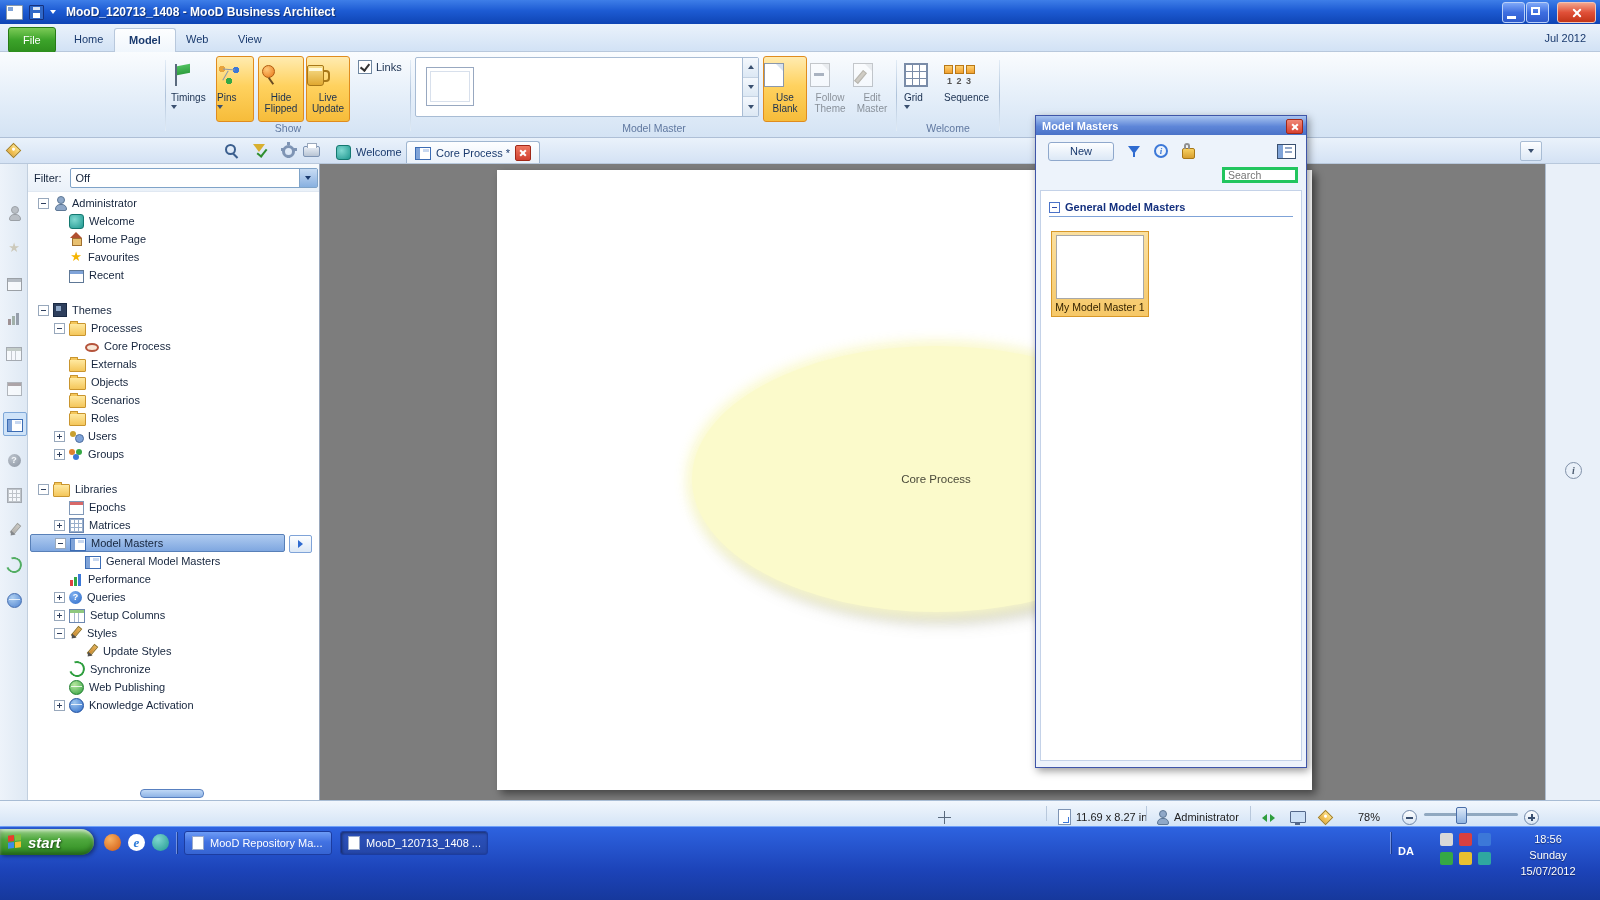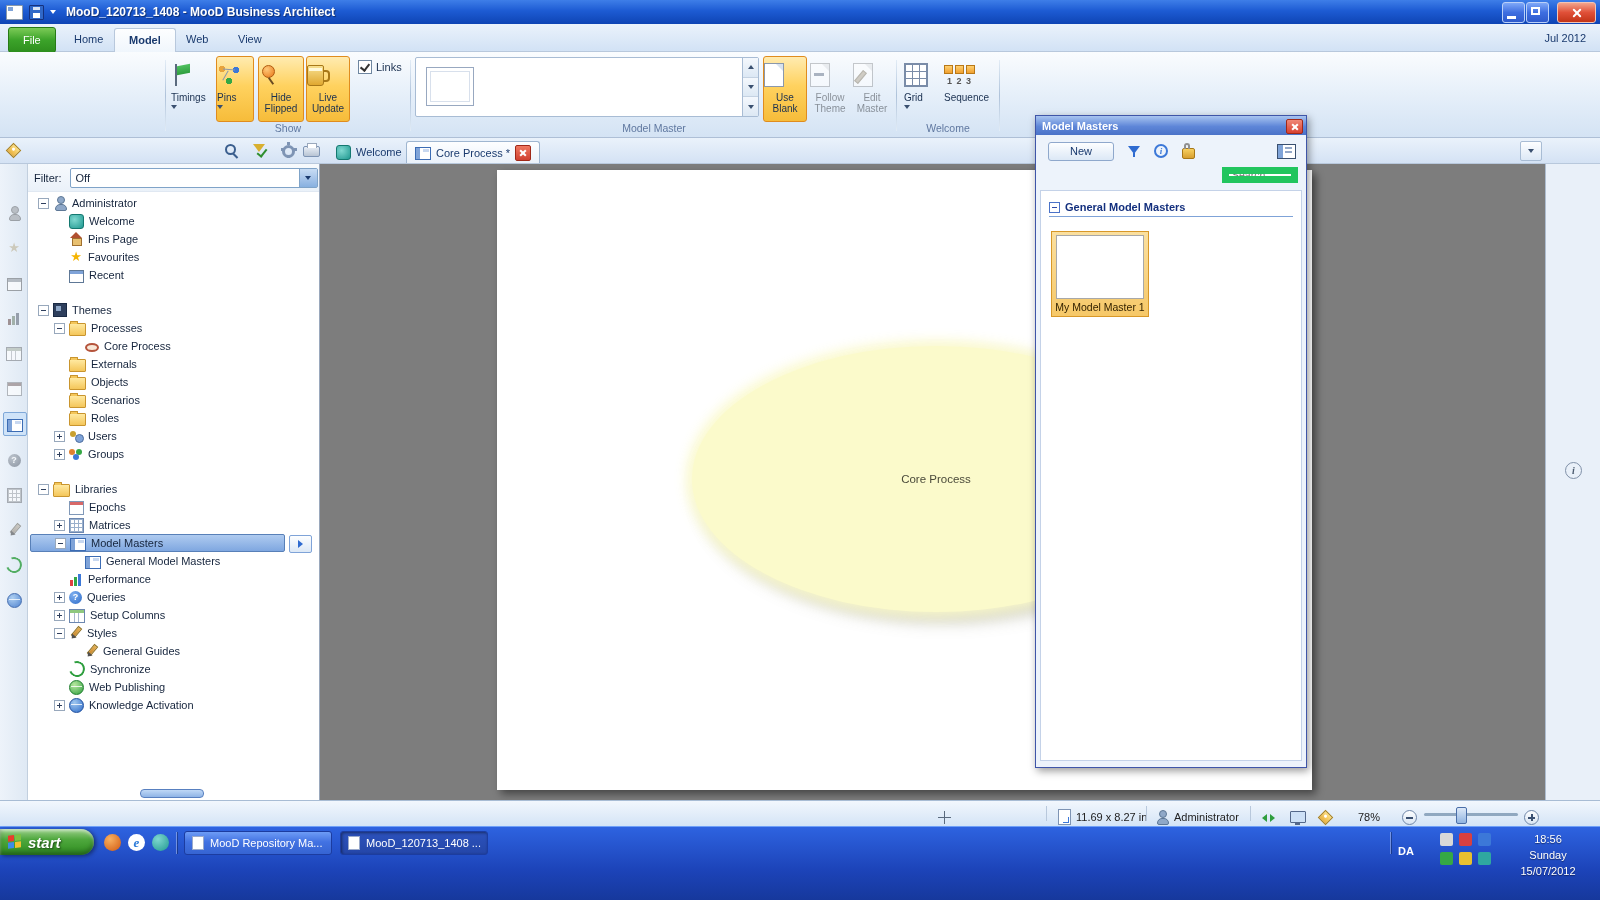--- a/index.html
+++ b/index.html
@@ -227,21 +227,21 @@
   .p-funnel::after{content:"";position:absolute;left:5px;top:8px;width:2px;height:4px;background:#2F6BD0}
   .p-info{width:14px;height:14px;border-radius:50%;border:2px solid #3C78D8;color:#3C78D8;box-sizing:border-box;
     font:italic bold 9px "Liberation Serif",serif;display:flex;align-items:center;justify-content:center}
   .p-info::after{content:"i"}
   .p-lock{width:11px;height:9px;background:linear-gradient(#F8D060,#D8A030);border:1px solid #A87818;border-radius:2px;position:relative;margin-top:5px}
   .p-lock::before{content:"";position:absolute;left:1px;top:-6px;width:6px;height:6px;border:2px solid #909090;border-bottom:none;border-radius:4px 4px 0 0;box-sizing:border-box}
   .p-cards{width:17px;height:13px;background:#fff;border:1px solid #3A5070;position:relative;margin-left:auto;margin-right:10px}
   .p-cards::before{content:"";position:absolute;left:0;top:0;bottom:0;width:5px;background:#7FA3D8}
   .p-cards::after{content:"";position:absolute;left:7px;top:2px;width:7px;height:2px;background:#94A8C8;box-shadow:0 4px 0 #94A8C8}
   .psearchrow{position:absolute;left:0;top:50px;right:0;height:20px}
-  .psearch{position:absolute;right:8px;top:1px;width:76px;height:16px;border:7px solid #22c55e;font-size:10.5px;color:#555;
+  .psearch{position:absolute;right:8px;top:1px;width:76px;height:16px;border:3px solid #22c55e;font-size:10.5px;color:#555;
     padding:0 3px;box-sizing:border-box;font-family:inherit}
   .pbody{position:absolute;left:4px;top:74px;right:4px;bottom:6px;background:#fff;border:1px solid #C4D2E8}
   .sec{padding:10px 8px 2px}
   .sec-row{display:flex;align-items:center;gap:5px;border-bottom:1px solid #7FA3D8;padding-bottom:3px}
   .sec-tgl{width:9px;height:9px;border:1px solid #4A72C8;background:#fff;position:relative}
   .sec-tgl::before{content:"";position:absolute;left:2px;top:4px;width:5px;height:1px;background:#2F4BA8}
   .sec-lbl{font-weight:bold;color:#14307E}
   .mm-item{margin:12px 0 0 10px;width:98px;border:1px solid #D89828;background:linear-gradient(#FBE0A0,#F6C868);padding:3px;box-sizing:border-box}
   .mm-thumb{width:86px;height:62px;margin:0 auto;background:#fff;border:1px solid #A8A8A8}
   .mm-cap{text-align:center;font-size:10.5px;color:#332200;margin-top:2px;line-height:12px}
@@ -496,21 +496,21 @@
         <span class="tlbl">Administrator</span>
       </div>
     <div class="trow lvl1">
         <span class="tgl none"></span>
         <span class="tico i-welcome"></span>
         <span class="tlbl">Welcome</span>
       </div>
     <div class="trow lvl1">
         <span class="tgl none"></span>
         <span class="tico i-house"></span>
-        <span class="tlbl">Pins Page</span>
+        <span class="tlbl">Home Page</span>
       </div>
     <div class="trow lvl1">
         <span class="tgl none"></span>
         <span class="tico i-star"></span>
         <span class="tlbl">Favourites</span>
       </div>
     <div class="trow lvl1">
         <span class="tgl none"></span>
         <span class="tico i-window"></span>
         <span class="tlbl">Recent</span>
@@ -606,21 +606,21 @@
         <span class="tlbl">Setup Columns</span>
       </div>
     <div class="trow lvl1">
         <span class="tgl minus"></span>
         <span class="tico i-pencil"></span>
         <span class="tlbl">Styles</span>
       </div>
     <div class="trow lvl2">
         <span class="tgl none"></span>
         <span class="tico i-pencil"></span>
-        <span class="tlbl">General Guides</span>
+        <span class="tlbl">Update Styles</span>
       </div>
     <div class="trow lvl1">
         <span class="tgl none"></span>
         <span class="tico i-sync"></span>
         <span class="tlbl">Synchronize</span>
       </div>
     <div class="trow lvl1">
         <span class="tgl none"></span>
         <span class="tico i-globe"></span>
         <span class="tlbl">Web Publishing</span>

